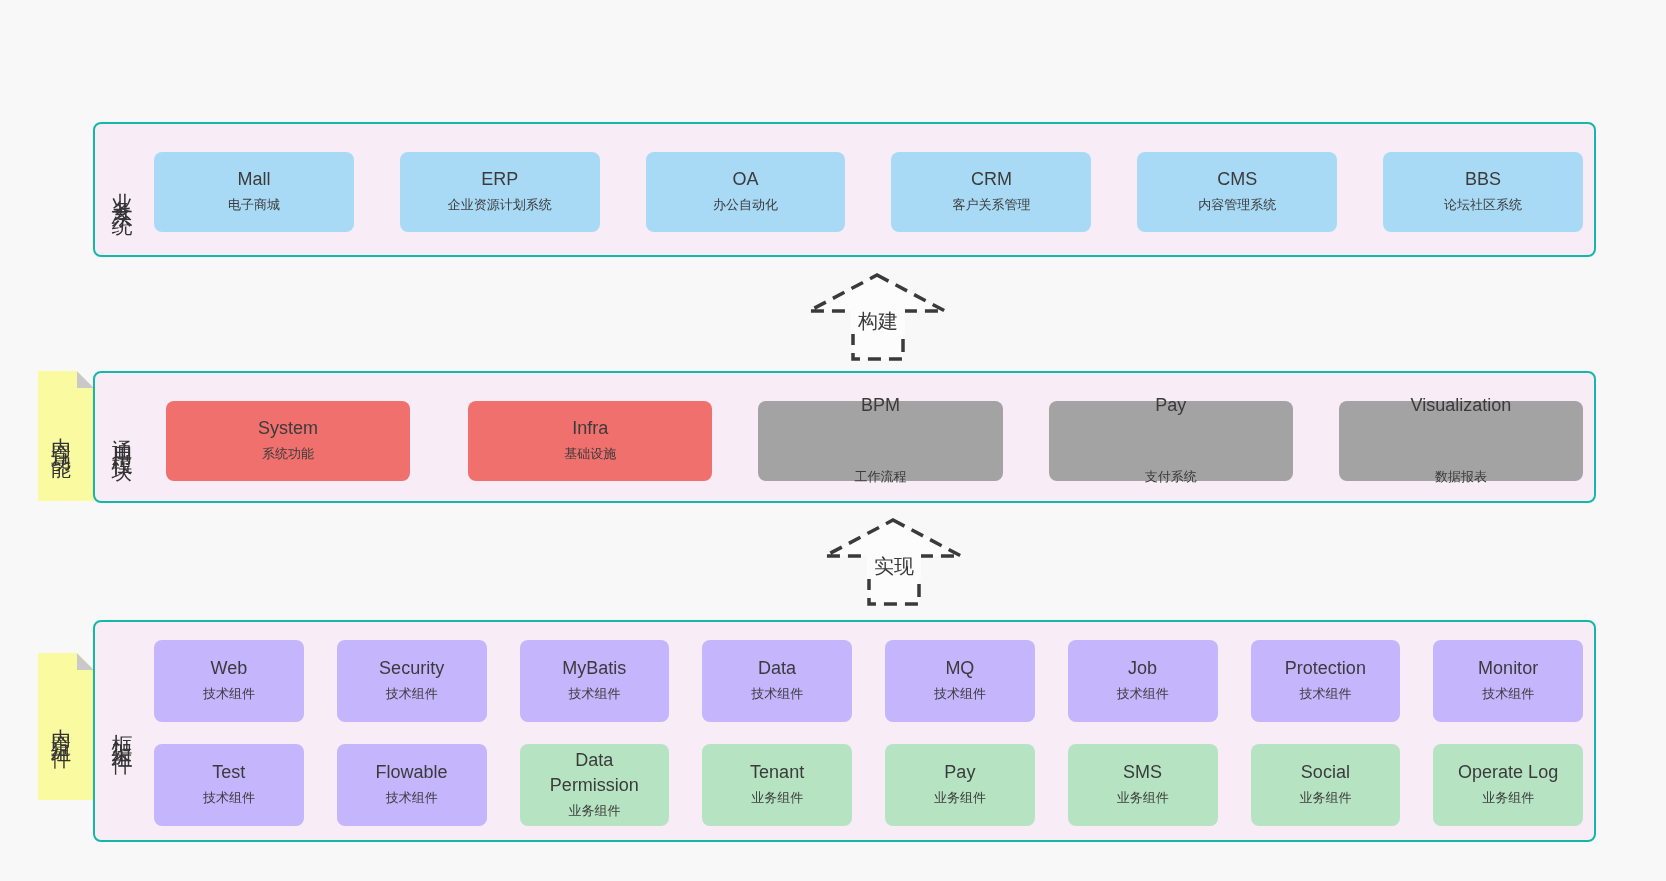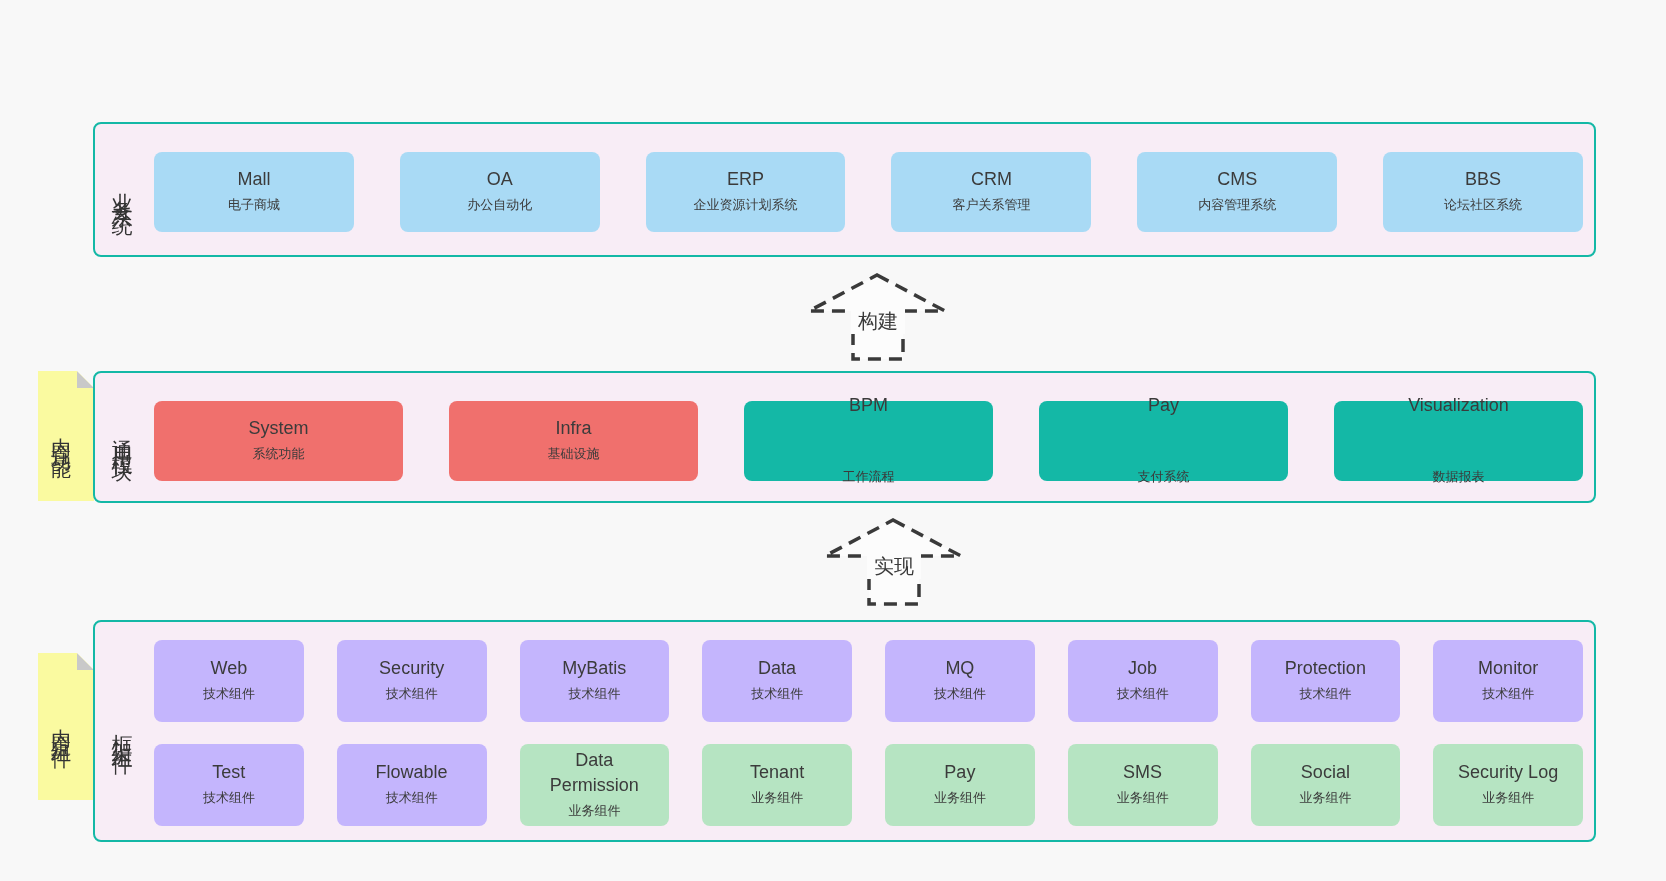--- a/index.html
+++ b/index.html
@@ -58,22 +58,22 @@
     flex-direction:column;
     align-items:center;
     justify-content:center;
     text-align:center;
     line-height:25px;
     padding:2px 13px;
   }
   .box .en { font-size:18px; }
   .box .zh { font-size:13px; }
   .box.blue       { background:#a9daf5; }
-  .box.red        { background:#f0706d; }
-  .box.pink       { background:#14b8a6;gap:46px; }
+  .box.red        { background:#f0706d;margin-left:12px; }
+  .box.pink       { background:#a3a3a3;gap:46px; }
   .box.green      { background:#c4b5fd; }
   .box.lightgreen { background:#b6e4c2; }
 
   .sticky {
     position:absolute;
     background:#fafaa0;
     z-index:1;
     clip-path:polygon(0 0, calc(100% - 17px) 0, 100% 17px, 100% 100%, 0 100%);
     display:flex;
     align-items:center;
@@ -107,26 +107,26 @@
 <body>
 
 <div class="layer layer-business">
   <div class="vlabel">业务系统</div>
   <div class="boxrow6">
     <div class="box blue">
       <span class="en">Mall</span>
       <span class="zh">电子商城</span>
     </div>
     <div class="box blue">
+      <span class="en">ERP</span>
+      <span class="zh">企业资源计划系统</span>
+    </div>
+    <div class="box blue">
       <span class="en">OA</span>
       <span class="zh">办公自动化</span>
-    </div>
-    <div class="box blue">
-      <span class="en">ERP</span>
-      <span class="zh">企业资源计划系统</span>
     </div>
     <div class="box blue">
       <span class="en">CRM</span>
       <span class="zh">客户关系管理</span>
     </div>
     <div class="box blue">
       <span class="en">CMS</span>
       <span class="zh">内容管理系统</span>
     </div>
     <div class="box blue">
@@ -241,17 +241,17 @@
     </div>
     <div class="box lightgreen">
       <span class="en">SMS</span>
       <span class="zh">业务组件</span>
     </div>
     <div class="box lightgreen">
       <span class="en">Social</span>
       <span class="zh">业务组件</span>
     </div>
     <div class="box lightgreen">
-      <span class="en">Security Log</span>
+      <span class="en">Operate Log</span>
       <span class="zh">业务组件</span>
     </div>
   </div>
 </div>
 
 </body></html>

